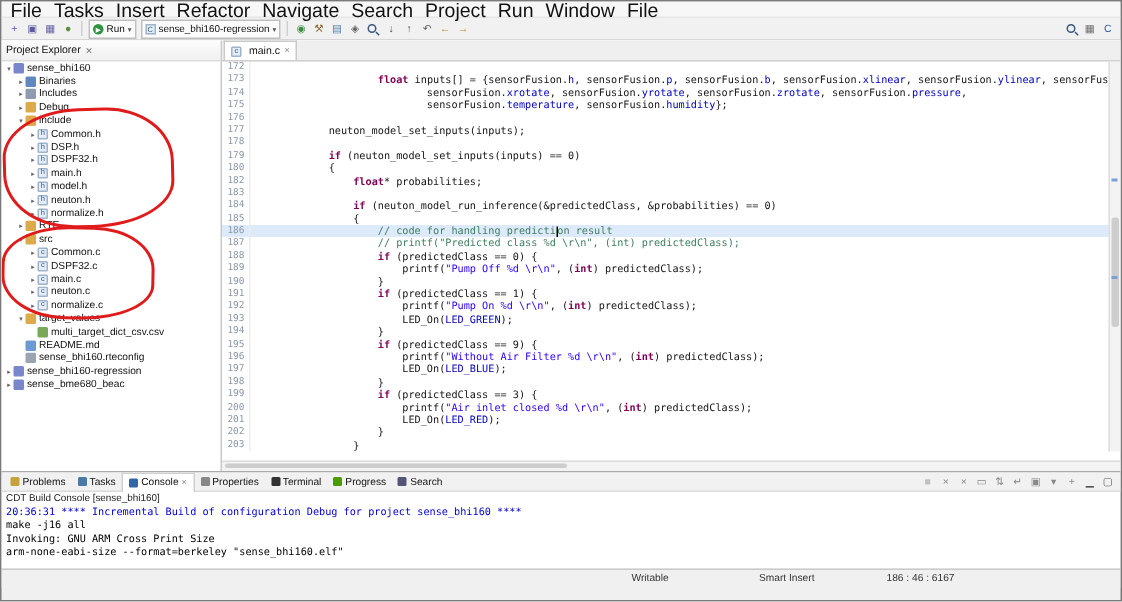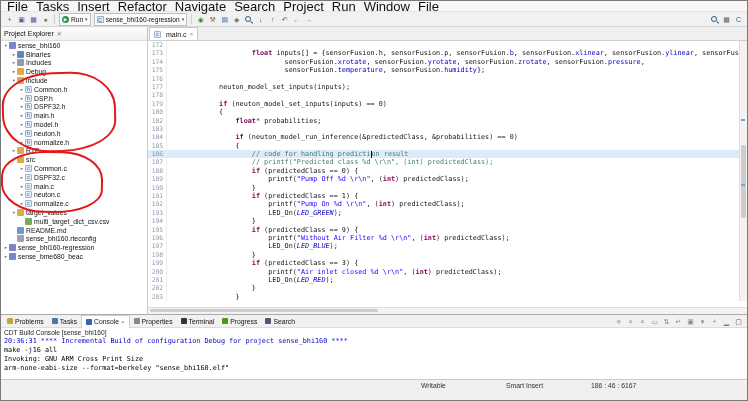--- a/index.html
+++ b/index.html
@@ -44,21 +44,21 @@
   
   .editor{flex:1;min-width:0;display:flex;flex-direction:column;background:#fff;position:relative}
   .edit-tabbar{height:13px;background:#efefef;border-bottom:1px solid #cfcfcf;display:flex;align-items:flex-end;padding-left:1px}
   .etab{height:12px;background:#fff;border:1px solid #c9c9c9;border-bottom:none;display:flex;align-items:center;font-size:7px;padding:0 4px;gap:3px}
   .etab-x{color:#888;font-size:6px}
   .code-area{flex:1;overflow:hidden;position:relative}
   .code-row{height:8.4px;line-height:8.4px;display:flex;white-space:pre}
   .code-row.current{background:#dceafb}
   .gutter{width:15px;flex:none;text-align:right;padding-right:3px;font-family:"DejaVu Sans Mono",monospace;font-size:6.3px;color:#8a97a8;border-right:1px solid #ececec;background:transparent}
   .code-text{font-family:"DejaVu Sans Mono",monospace;font-size:6.8px;padding-left:3px}
-  .tk-p{color:#141414}.tk-k{color:#7f0055;font-weight:bold}.tk-s{color:#2a00ff}.tk-c{color:#3f7f5f}.tk-f{color:#0000c0}.tk-m{color:#0000c0;font-style:italic}
+  .tk-p{color:#141414}.tk-k{color:#7f0055;font-weight:bold}.tk-s{color:#2a00ff}.tk-c{color:#3f7f5f}.tk-f{color:#0000c0}.tk-m{color:#0000c0;}
   .caret{display:inline-block;width:1px;height:7px;background:#000;vertical-align:middle}
   .vruler{position:absolute;right:0;top:0;bottom:6px;width:7px;background:#f3f3f3;border-left:1px solid #ddd}
   .vthumb{position:absolute;left:1px;right:1px;top:40%;height:28%;background:#cdcdcd;border-radius:2px}
   .vmark{position:absolute;left:1px;width:4px;height:2px;background:#7aa0d4}
   .hscroll{height:6px;background:#f3f3f3;border-top:1px solid #ddd;position:relative}
   .hthumb{position:absolute;left:2px;top:1px;width:38%;height:3px;background:#cdcdcd;border-radius:2px}
   
   .console{height:64px;background:#fff;border-top:1px solid #aaa;display:flex;flex-direction:column}
   .console-tabs{height:12px;background:#f1f1f1;border-bottom:1px solid #dcdcdc;display:flex;align-items:center;font-size:6.8px;padding-left:2px}
   .ctab{display:flex;align-items:center;gap:2px;padding:0 4px;height:12px}

